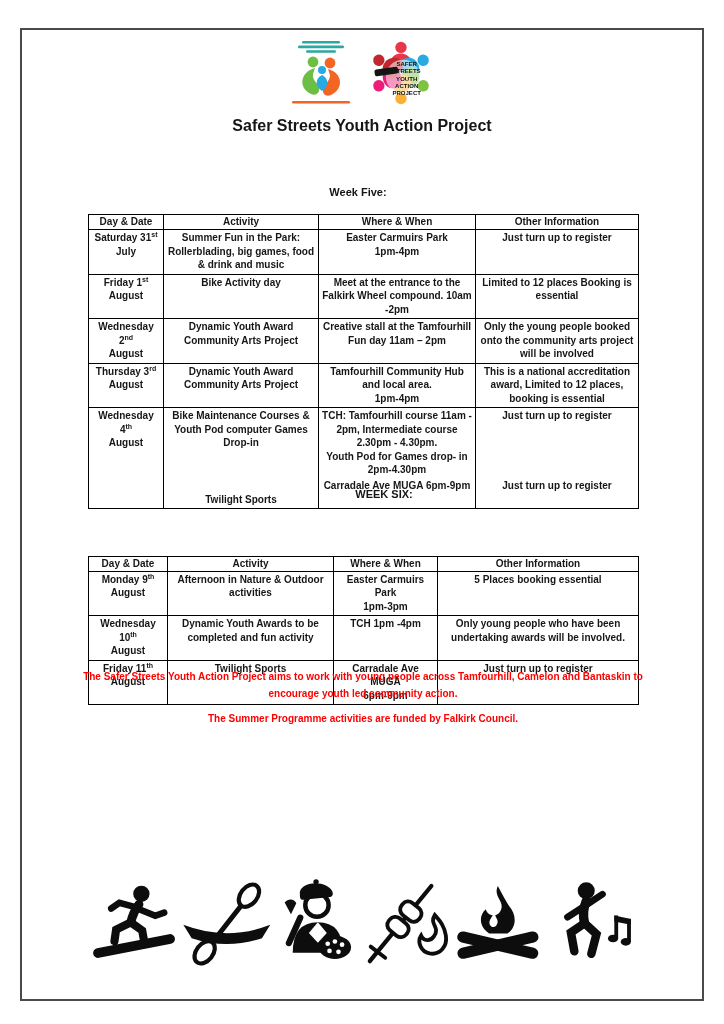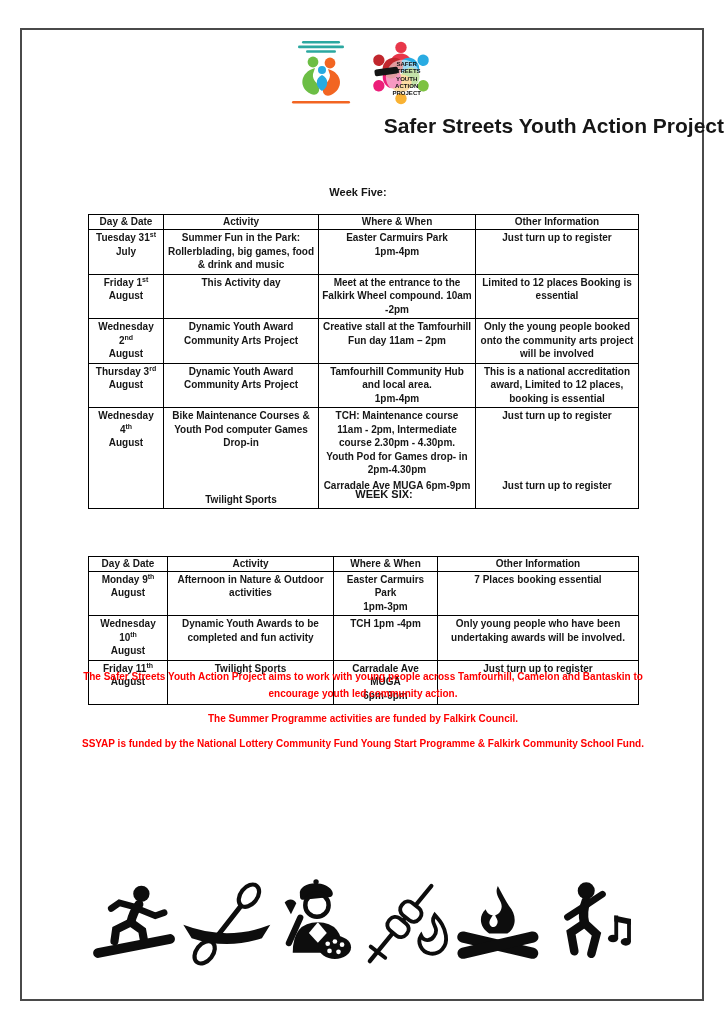--- a/index.html
+++ b/index.html
@@ -9,22 +9,22 @@
   }
   .page-border{
     position:absolute;left:20px;top:28px;width:684px;height:973px;
     border:2px solid #4a4a4a;box-sizing:border-box;pointer-events:none;
   }
   .logos{
     position:absolute;top:37px;left:50%;transform:translateX(-50%);
     display:flex;align-items:center;gap:6px;
   }
   .title{
-    position:absolute;top:112px;left:0;width:724px;text-align:right;
-    font-size:21px;font-weight:bold;line-height:27px;color:#161616;
+    position:absolute;top:112px;left:0;width:724px;text-align:center;
+    font-size:16px;font-weight:bold;line-height:27px;color:#161616;
   }
   .week-label{
     position:absolute;left:0;width:716px;text-align:center;
     font-size:11px;font-weight:bold;color:#161616;
   }
   #week5-label{top:186px;}
   #week6-label{top:488px;margin-left:26px;}
   table.sched{
     position:absolute;left:88px;border-collapse:collapse;table-layout:fixed;
     width:550px;font-size:10px;font-weight:bold;color:#161616;
@@ -125,36 +125,36 @@
       <col style="width:163px">
     </colgroup>
   <tbody>
       <tr class="hdr" style="height:15px">
     <td>Day &amp; Date</td>
     <td>Activity</td>
     <td>Where &amp; When</td>
     <td>Other Information</td>
   </tr>
   <tr style="height:42px">
-    <td><span>Tuesday 31</span><sup>st</sup><div>July</div></td>
+    <td><span>Saturday 31</span><sup>st</sup><div>July</div></td>
     <td>
           <div>Summer Fun in the Park: Rollerblading, big games, food &amp; drink and music</div>
         </td>
     <td>
           <div>Easter Carmuirs Park</div>
           <div>1pm-4pm</div>
         </td>
     <td>
           <div>Just turn up to register</div>
         </td>
   </tr>
   <tr style="height:29px">
     <td><span>Friday 1</span><sup>st</sup><div>August</div></td>
     <td>
-          <div>This Activity day</div>
+          <div>Bike Activity day</div>
         </td>
     <td>
           <div>Meet at the entrance to the Falkirk Wheel compound. 10am -2pm</div>
         </td>
     <td>
           <div>Limited to 12 places Booking is essential</div>
         </td>
   </tr>
   <tr style="height:35px">
     <td><span>Wednesday 2</span><sup>nd</sup><div>August</div></td>
@@ -183,21 +183,21 @@
           <div>This is a national accreditation award, Limited to 12 places, booking is essential</div>
         </td>
   </tr>
   <tr style="height:96px">
     <td><span>Wednesday 4</span><sup>th</sup><div>August</div></td>
     <td>
       <div>Bike Maintenance Courses &amp; Youth Pod computer Games Drop-in</div>
       <div class="mt-act">Twilight Sports</div>
     </td>
     <td>
-      <div>TCH: Maintenance course 11am - 2pm, Intermediate course 2.30pm - 4.30pm.</div>
+      <div>TCH: Tamfourhill course 11am - 2pm, Intermediate course 2.30pm - 4.30pm.</div>
       <div>Youth Pod for Games drop- in 2pm-4.30pm</div>
       <div class="mt-whr">Carradale Ave MUGA 6pm-9pm</div>
     </td>
     <td>
       <div>Just turn up to register</div>
       <div class="mt-oth">Just turn up to register</div>
     </td>
   </tr>
 </tbody>
   </table>
@@ -221,21 +221,21 @@
   <tr style="height:29px">
     <td><span>Monday 9</span><sup>th</sup><div>August</div></td>
     <td>
           <div>Afternoon in Nature &amp; Outdoor activities</div>
         </td>
     <td>
           <div>Easter Carmuirs Park</div>
           <div>1pm-3pm</div>
         </td>
     <td>
-          <div>7 Places booking essential</div>
+          <div>5 Places booking essential</div>
         </td>
   </tr>
   <tr style="height:29px">
     <td><span>Wednesday 10</span><sup>th</sup><div>August</div></td>
     <td>
           <div>Dynamic Youth Awards to be completed and fun activity</div>
         </td>
     <td>
           <div>TCH 1pm -4pm</div>
         </td>
@@ -255,21 +255,20 @@
     <td>
           <div>Just turn up to register</div>
         </td>
   </tr>
 </tbody>
   </table>
 
 <div class="notes">
   <p>The Safer Streets Youth Action Project aims to work with young people across Tamfourhill, Camelon and Bantaskin to encourage youth led community action.</p>
   <p>The Summer Programme activities are funded by Falkirk Council.</p>
-  <p>SSYAP is funded by the National Lottery Community Fund Young Start Programme &amp; Falkirk Community School Fund.</p>
 </div>
 
 <div class="icons-row">
   <svg width="92" height="92" viewBox="0 0 110 100" fill="#0d0d0d">
     <circle cx="63" cy="13" r="10"></circle>
     <g fill="none" stroke="#0d0d0d" stroke-linecap="round">
       <path d="M60 26 C54 34 52 40 50 48" stroke-width="11"></path>
       <path d="M50 48 L32 57 L30 71" stroke-width="10"></path>
       <path d="M50 48 L64 58 L66 69" stroke-width="10"></path>
       <path d="M58 30 L36 24 L26 31" stroke-width="8"></path>

